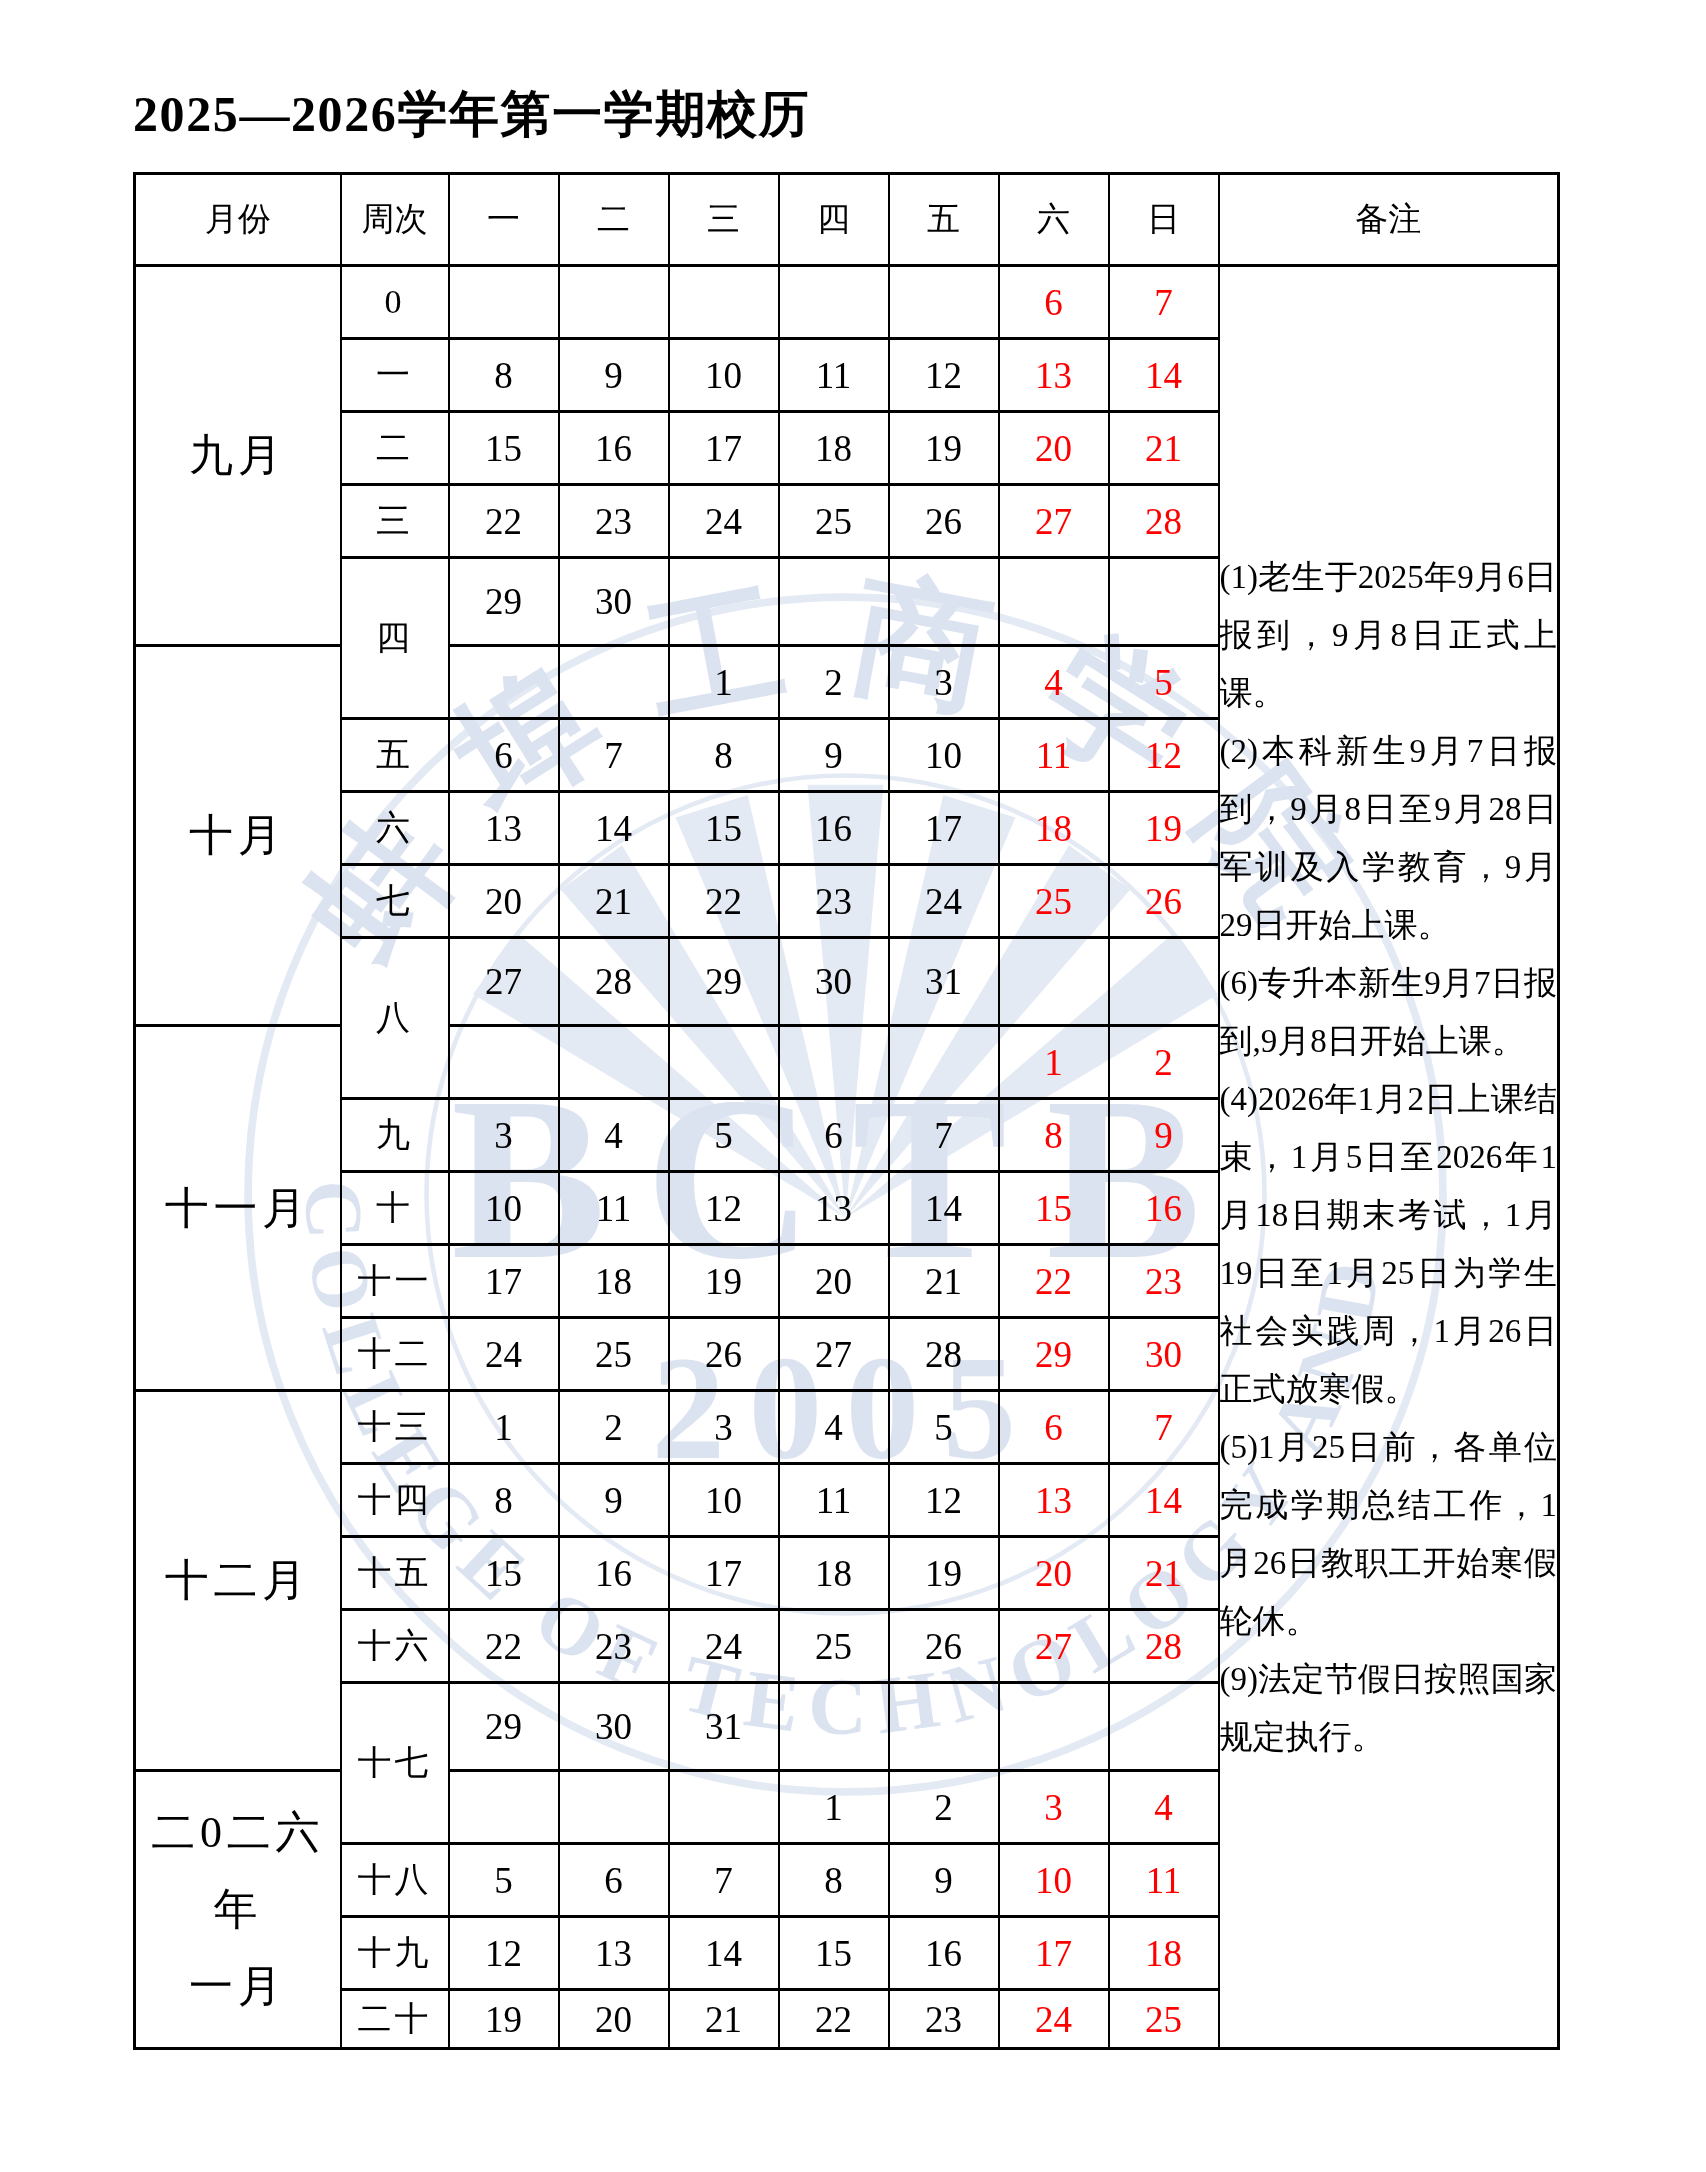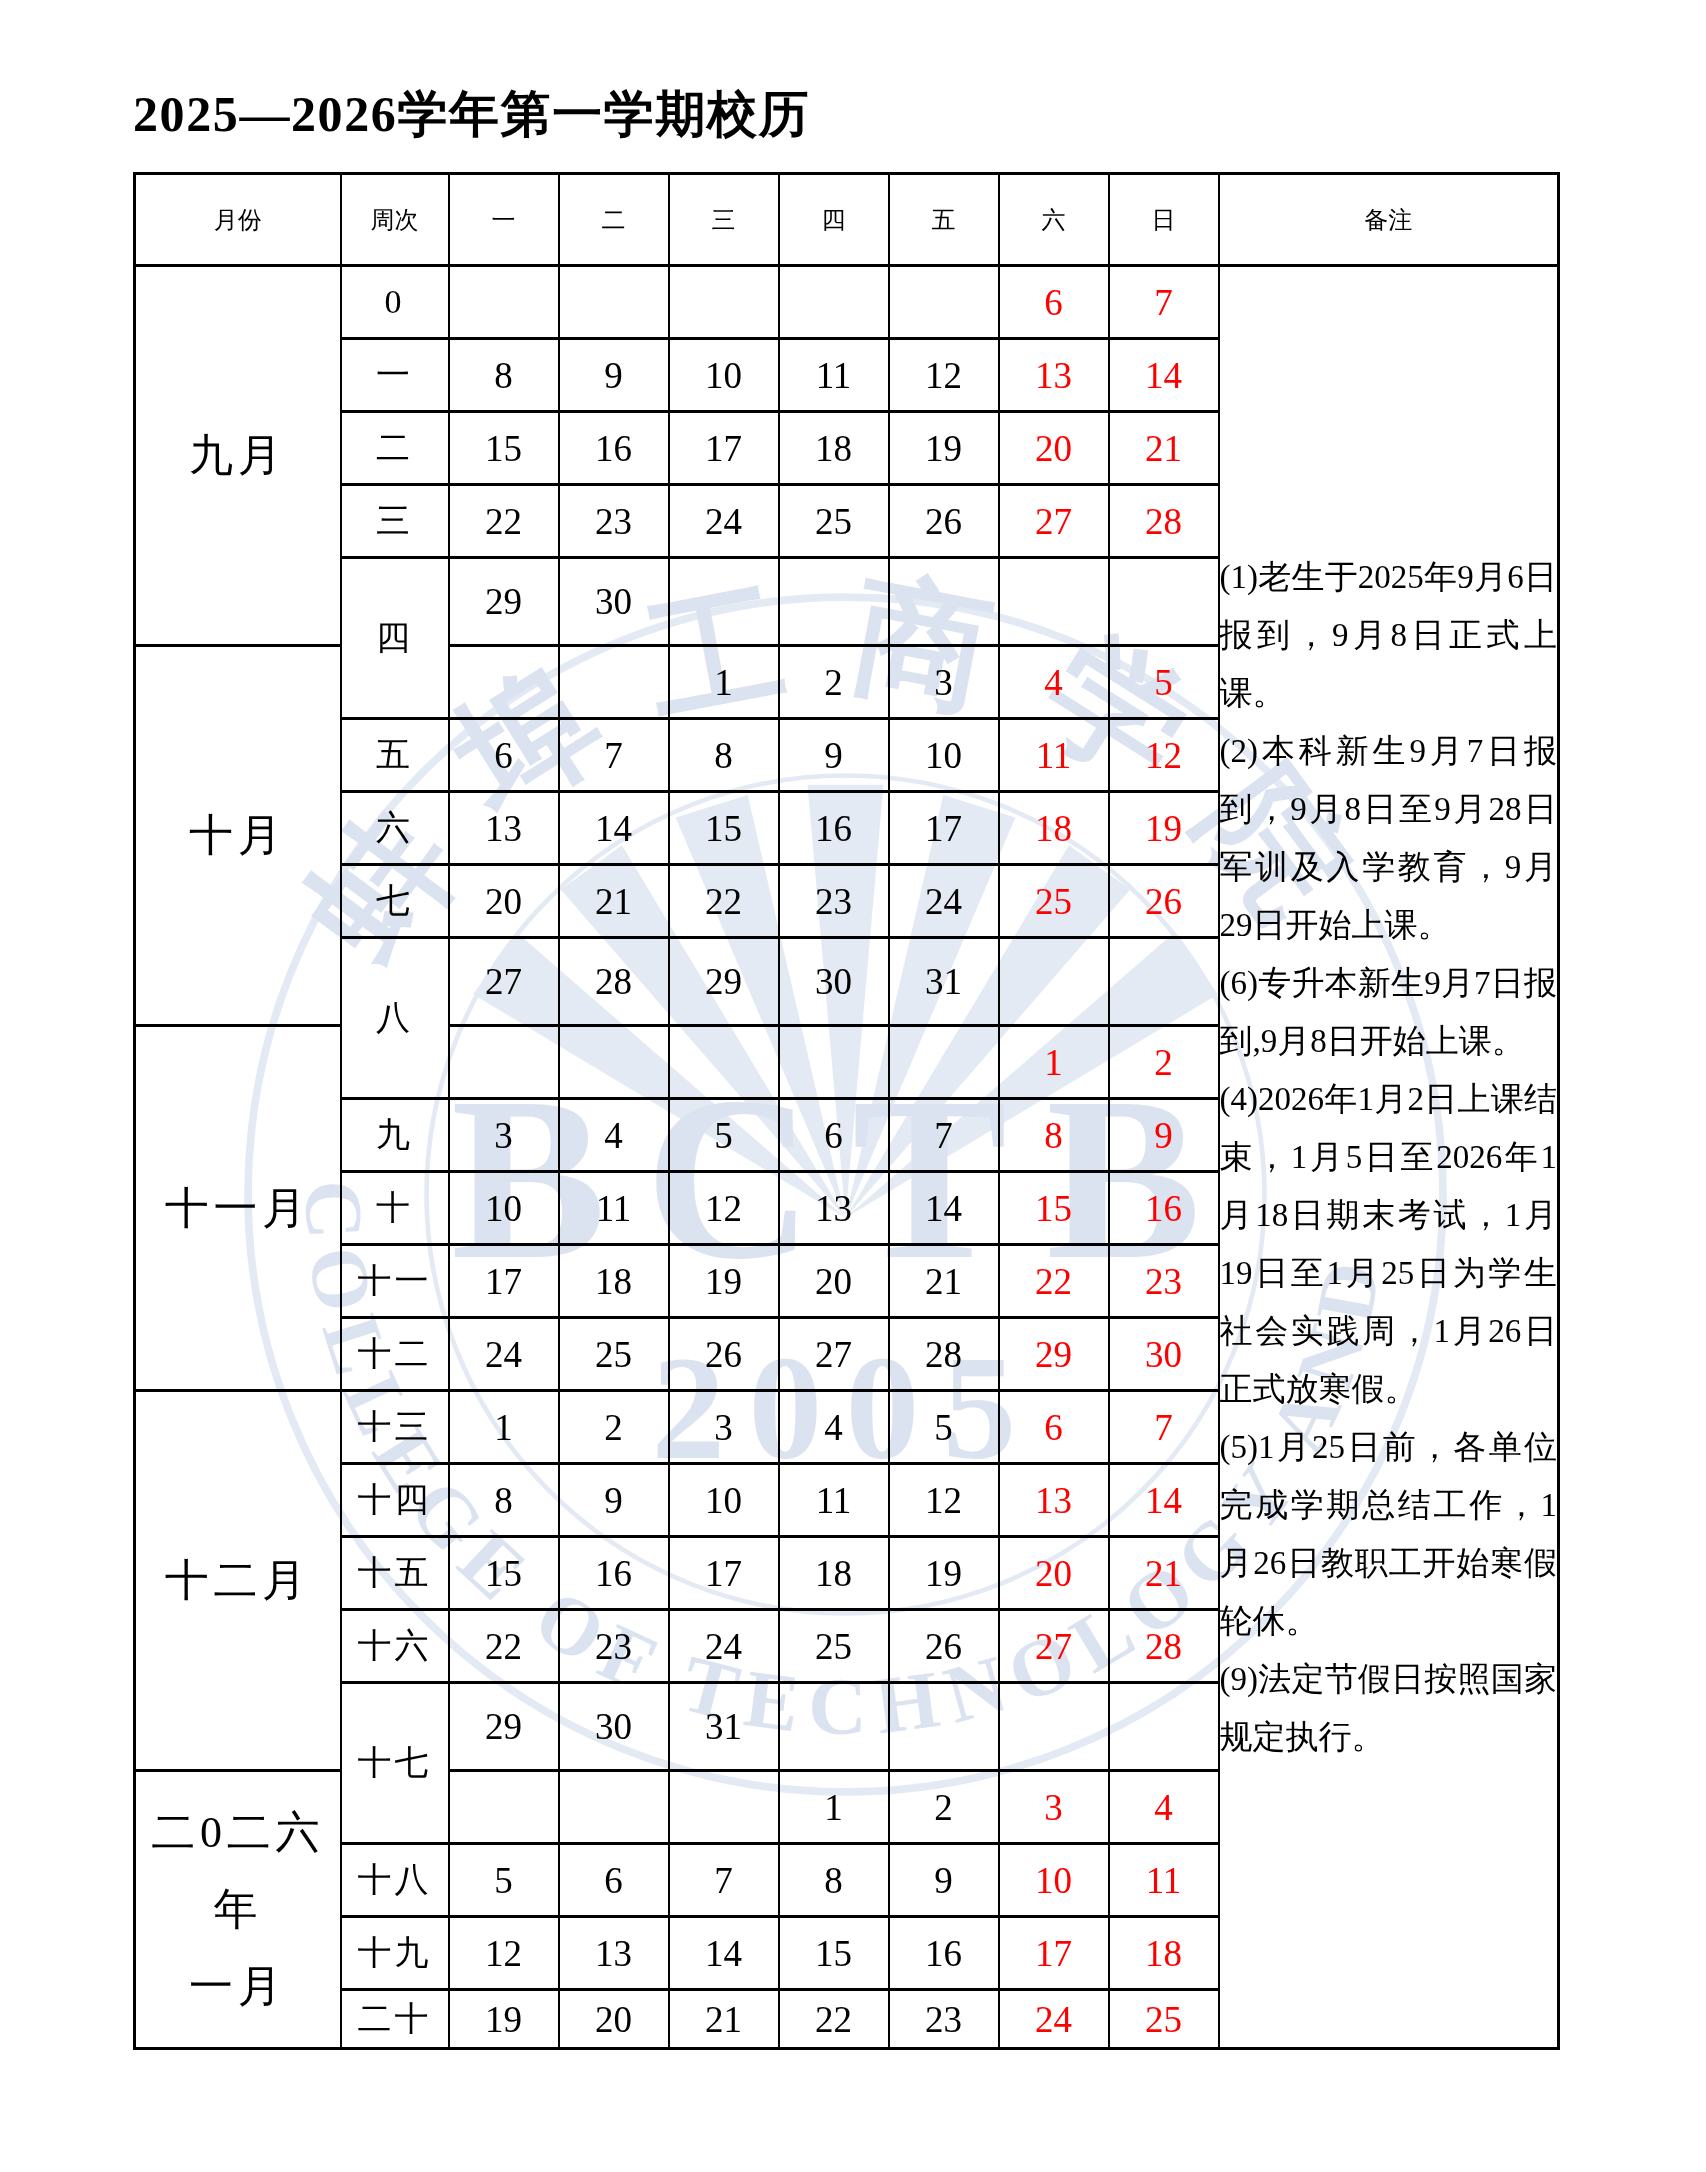--- a/index.html
+++ b/index.html
@@ -22,21 +22,21 @@
     border:3.9px solid #000;
   }
   .cal th,.cal td{
     border-left:2.3px solid #000;border-top:3.1px solid #000;
     padding:0;text-align:center;vertical-align:middle;font-weight:normal;
   }
   thead tr{height:92px;}
   tbody tr{height:73px;}
   tbody tr.tall{height:88px;}
   tbody tr.short{height:59px;}
-  .cal th{font-size:24px;}
+  .cal th{font-size:33px;}
   .month-cell{font-size:44px;letter-spacing:4.7px;white-space:pre-line;line-height:1.75;}
   .week-cell{font-size:34px;letter-spacing:3.1px;}
   .day-cell{font-size:37px;}
   .weekend{color:var(--weekend-red,#ff0000);}
   .notes-cell{
     vertical-align:top;text-align:left;
     padding:35px 15.5px 0 17px;
   }
   .note{
     font-size:33px;line-height:58px;

